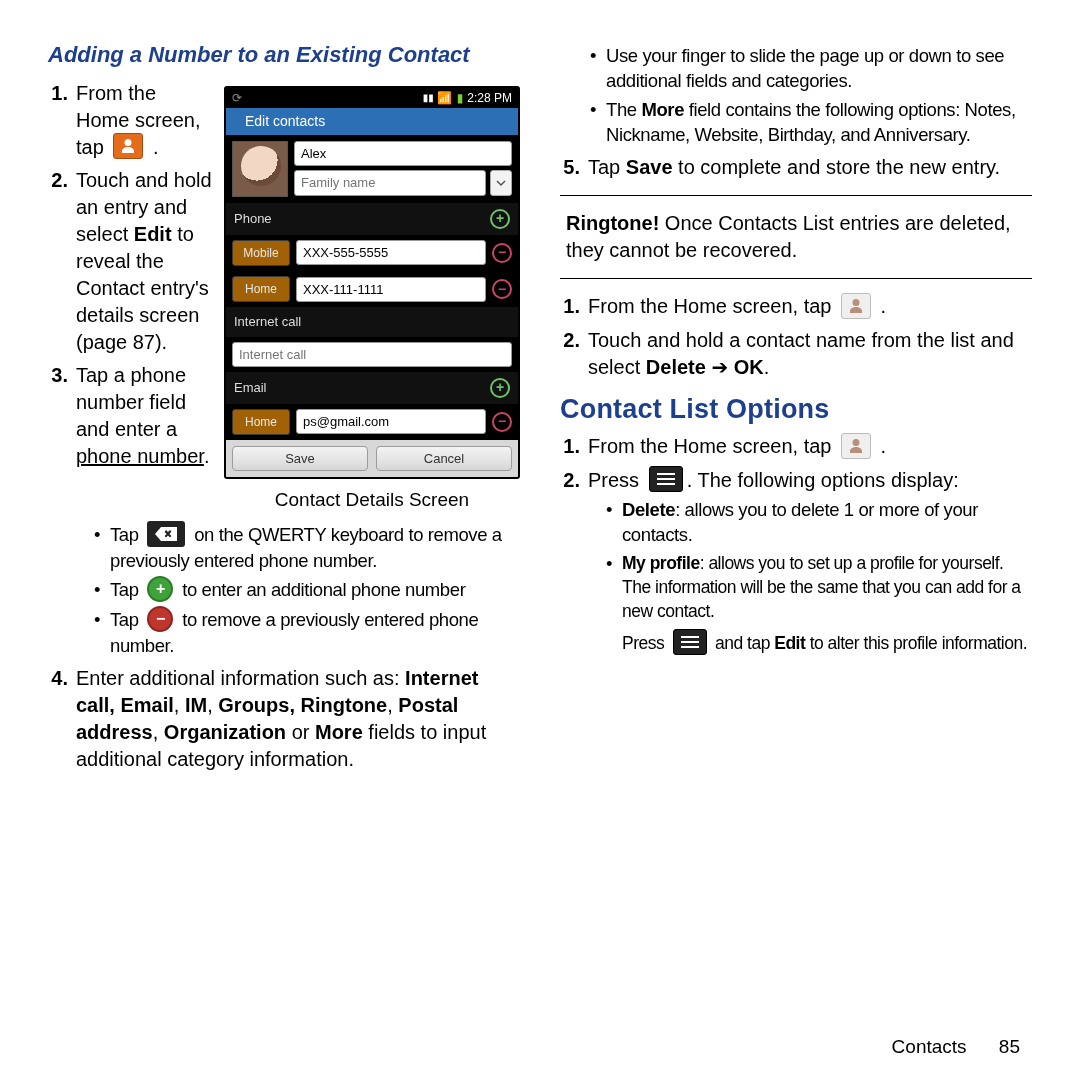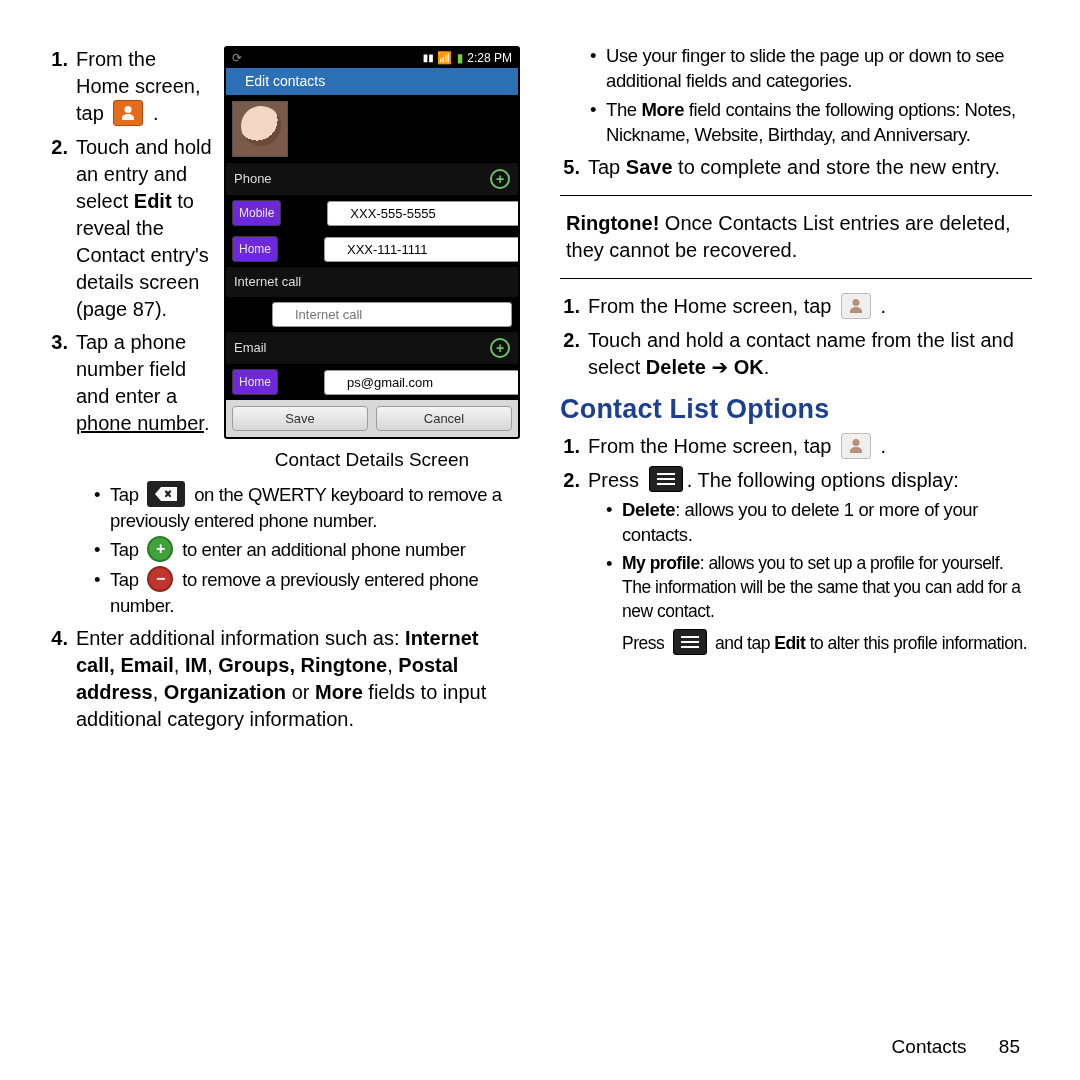--- a/index.html
+++ b/index.html
@@ -213,37 +213,36 @@
   .add-btn { color: #6fbf6b; border-color:#6fbf6b; }
   .rm-btn  { color: #c46; border-color:#c46; }
   .field-row {
     background: #000;
     display: flex;
     gap: 6px;
     padding: 5px 6px;
     align-items: center;
   }
   .type-btn {
-    background: #6d28d9;
+    background: #a16207;
     color: #e6e6e6;
     border: 1px solid #3b3b3b;
     border-radius: 3px;
     padding: 4px 6px;
     font-size: 12px;
     width: 58px;
     text-align: center;
   }
   .field-row input {
     flex: 1;
-    padding: 4px 22px;
+    padding: 4px 6px;
     border: 1px solid #999;
     border-radius: 3px;
     background: #fff;
     font-size: 13px;
-    margin-left: 40px;
   }
   .bottom-btns {
     background: #d8d8d8;
     display: flex;
     gap: 8px;
     padding: 6px;
   }
   .bottom-btns button {
     flex: 1;
     background: linear-gradient(#f4f4f4,#d7d7d7);
@@ -266,35 +265,47 @@
   .footer .pn { margin-left: 27px; }
   .cond { font-size: 18.5px; letter-spacing: -0.4px; }
   .cond2 { font-size: 17.5px; letter-spacing: -0.5px; }
 </style>
 </head>
 <body>
 
 <div class="columns">
 
   <div class="col">
+    <div class="sec-head">Adding a Number to an Existing Contact</div>
 
     <div class="phone-wrap">
       <div class="phone">
         <div class="statusbar">
           <span class="left">⟳</span>
           <span style="font-size:10px">▮▮</span>
           <span>📶</span>
           <span style="color:#7bd03a;">▮</span>
           <span>2:28 PM</span>
         </div>
         <div class="titlebar">Edit contacts</div>
         <div class="namebox">
           <div class="avatar">
               <div class="face"></div>
             </div>
+          <div class="name-fields">
+            <input value="Alex" style="">
+            <div style="display:flex; gap:4px;">
+              <input style="flex: 1 1 0%;" placeholder="Family name">
+              <div class="expand-btn">
+                <svg width="10" height="10" viewBox="0 0 10 10">
+                    <path d="M1 3 L5 7 L9 3" stroke="#555" stroke-width="1.5" fill="none"></path>
+                  </svg>
+              </div>
+            </div>
+          </div>
         </div>
         <div class="section-head">
           <span>Phone</span>
           <span class="add-btn">+</span>
         </div>
         <div class="field-row">
           <div class="type-btn">Mobile</div>
           <input value="XXX-555-5555" style="">
           <span class="rm-btn">−</span>
         </div>

